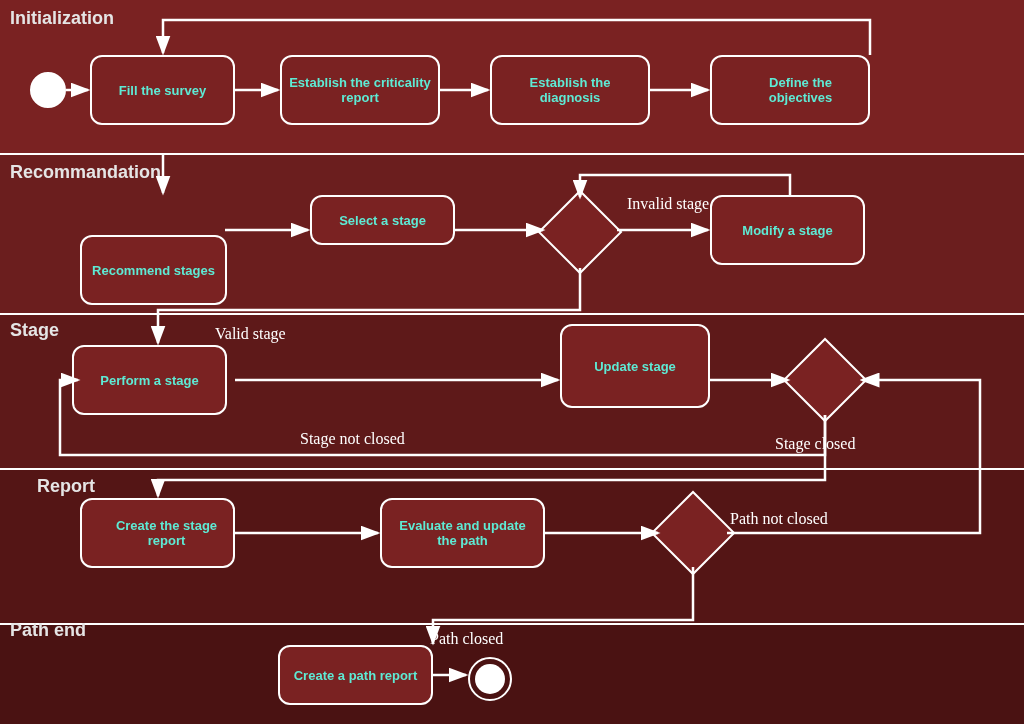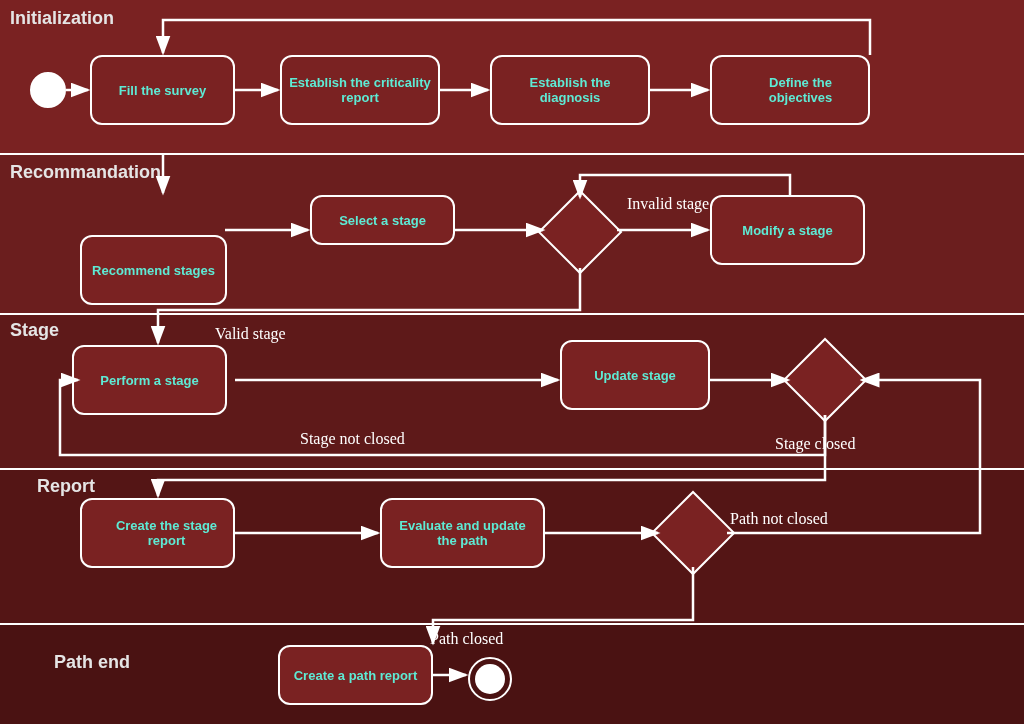--- a/index.html
+++ b/index.html
@@ -58,21 +58,21 @@
       position: absolute;
       color: #e5e5e5;
       font-size: 18px;
       font-weight: bold;
       left: 10px;
     }
     .label-init { top: 8px; }
     .label-recommand { top: 162px; }
     .label-stage { top: 320px; }
     .label-report { top: 476px; margin-left: 27px; }
-    .label-pathend { top: 652px; margin-left: 44px; }
+    .label-pathend { top: 620px; }
 
     
     .box {
       position: absolute;
       background: #7a2222;
       border: 2.5px solid #fff;
       border-radius: 12px;
       color: #5eead4;
       font-weight: bold;
       font-size: 13px;
@@ -196,21 +196,21 @@
   </div>
   <div class="box" style="left:710px; top:195px; width:155px; height:70px;">
     <span>Modify a stage</span>
   </div>
 
   <span class="diamond-label" style="left:627px; top:195px;">Invalid stage</span>
 
   <div class="box" style="left:72px; top:345px; width:155px; height:70px;">
     <span>Perform a stage</span>
   </div>
-  <div class="box" style="left:560px; top:340px; width:150px; height:70px;">
+  <div class="box" style="left:560px; top:324px; width:150px; height:84px;">
     <span>Update stage</span>
   </div>
 
   <div class="diamond-wrap" style="left:790px; top:345px; width:70px; height:70px;">
     <div class="diamond"></div>
   </div>
 
   <span class="diamond-label" style="left:215px; top:325px;">Valid stage</span>
 
   <span class="diamond-label" style="left:300px; top:430px;">Stage not closed</span>

